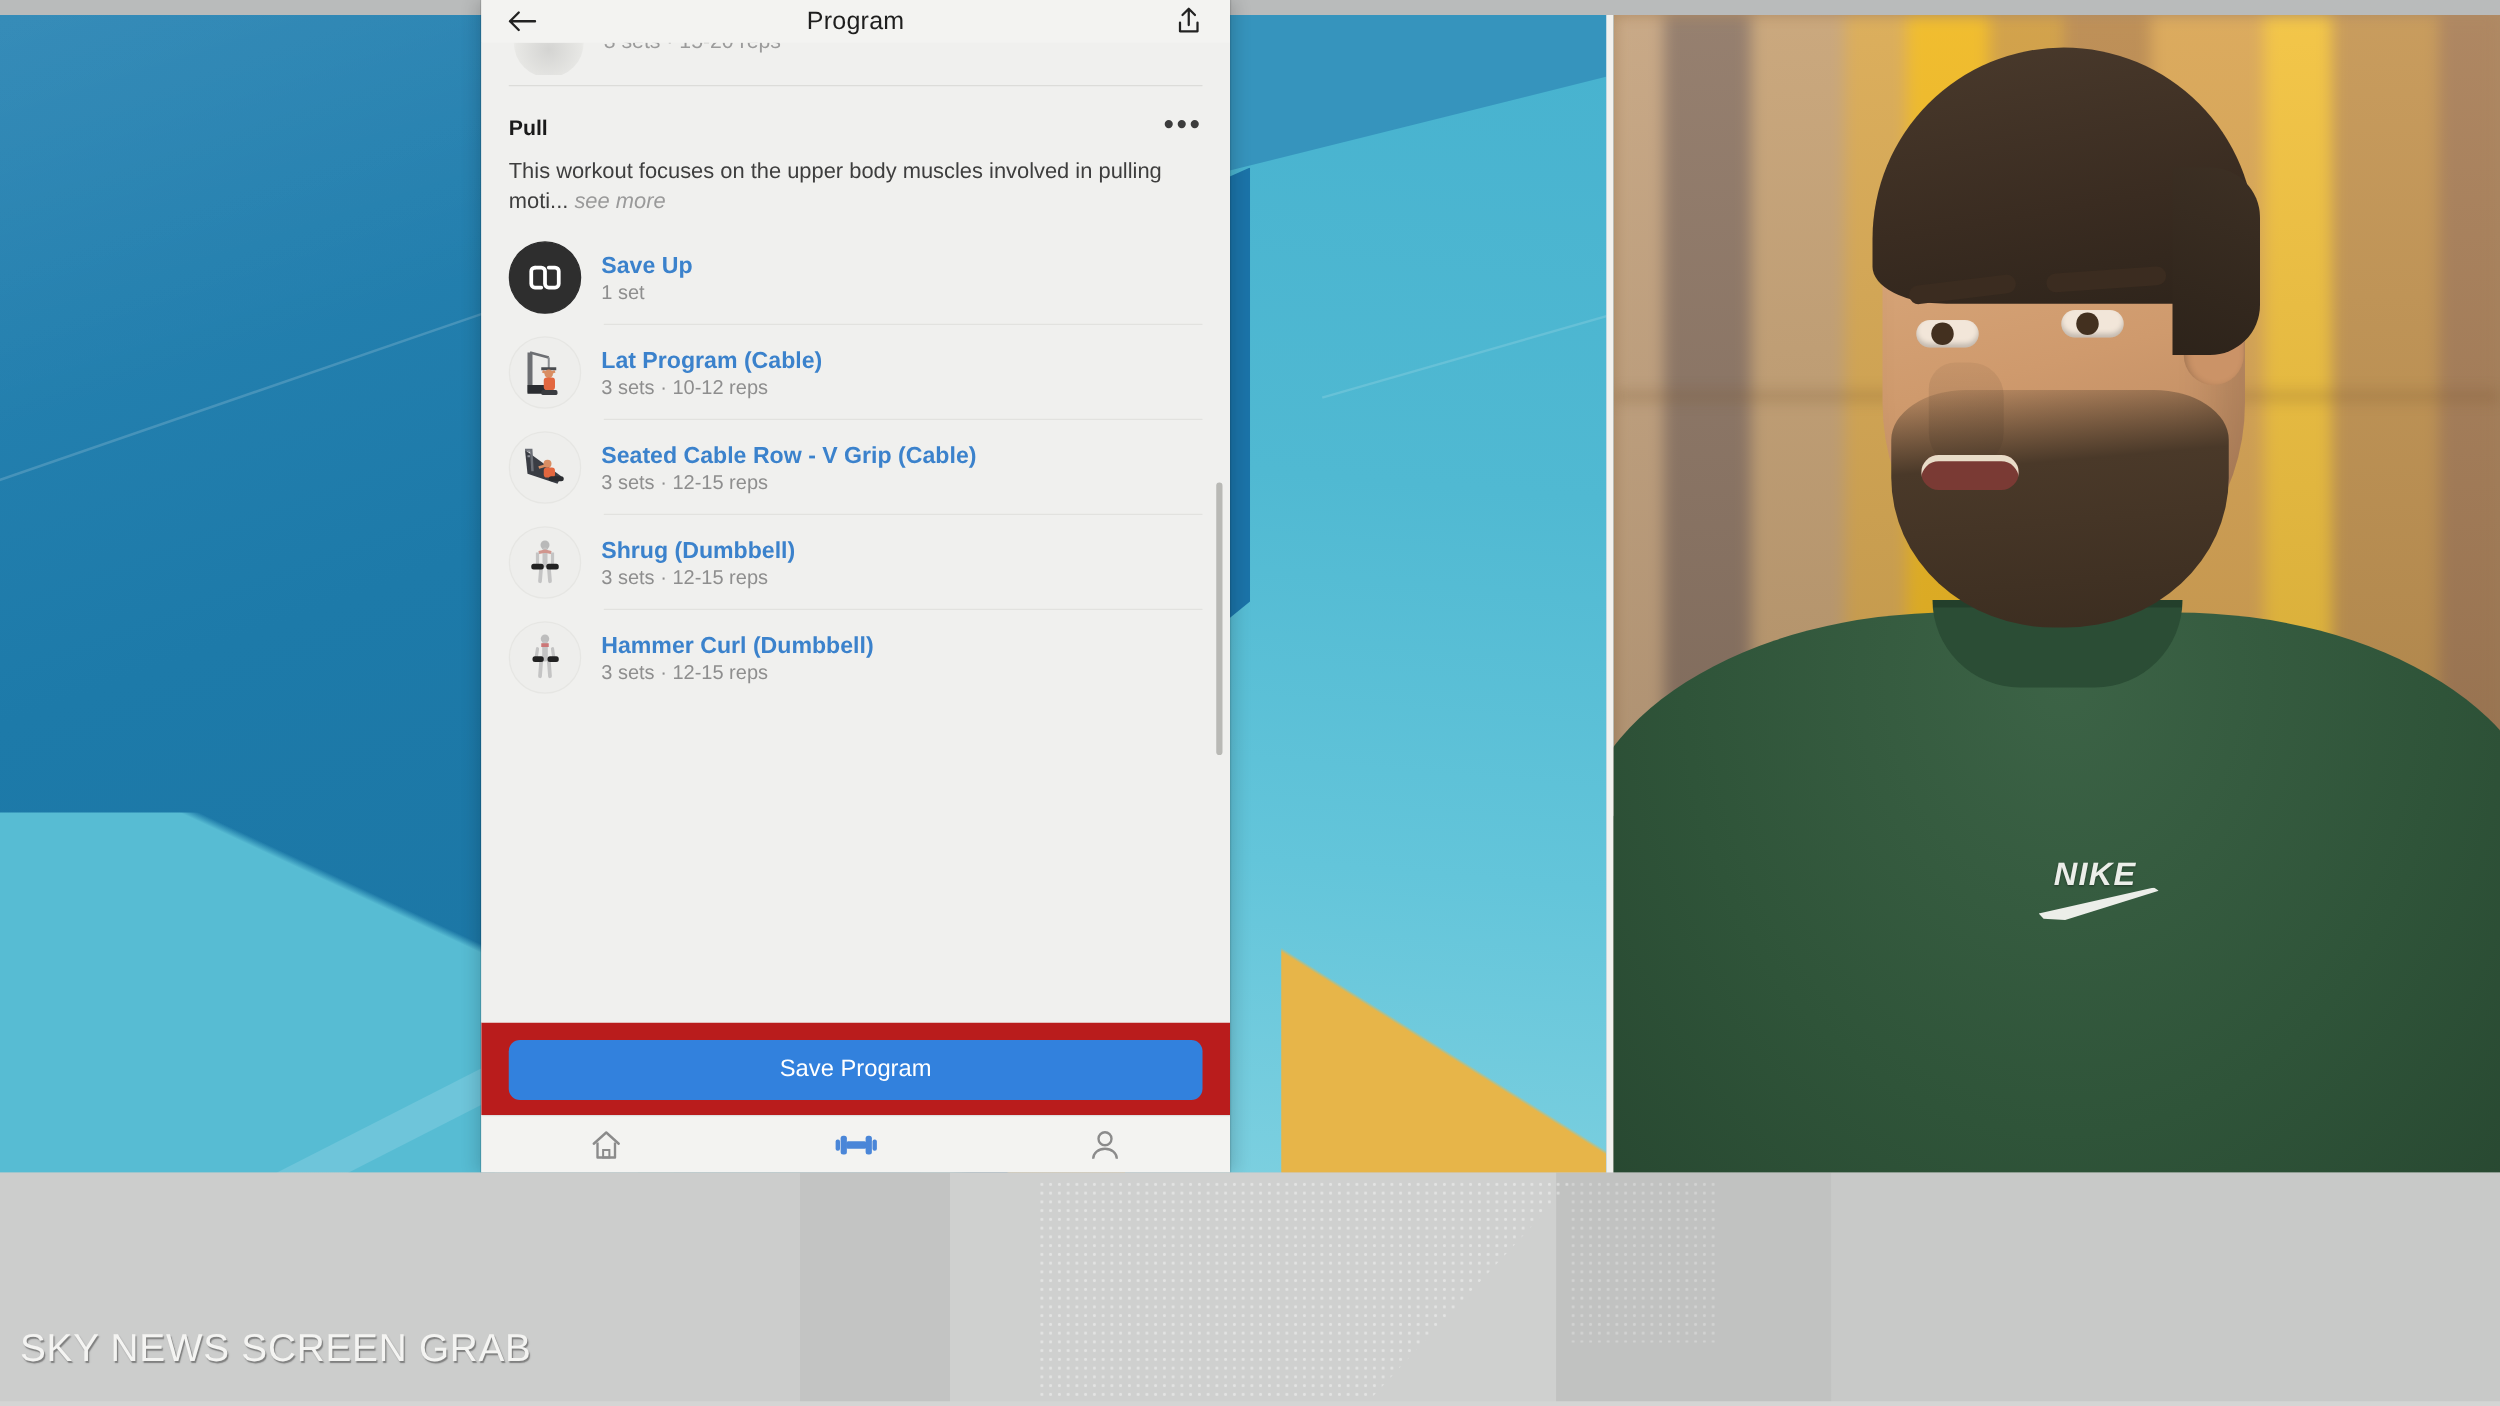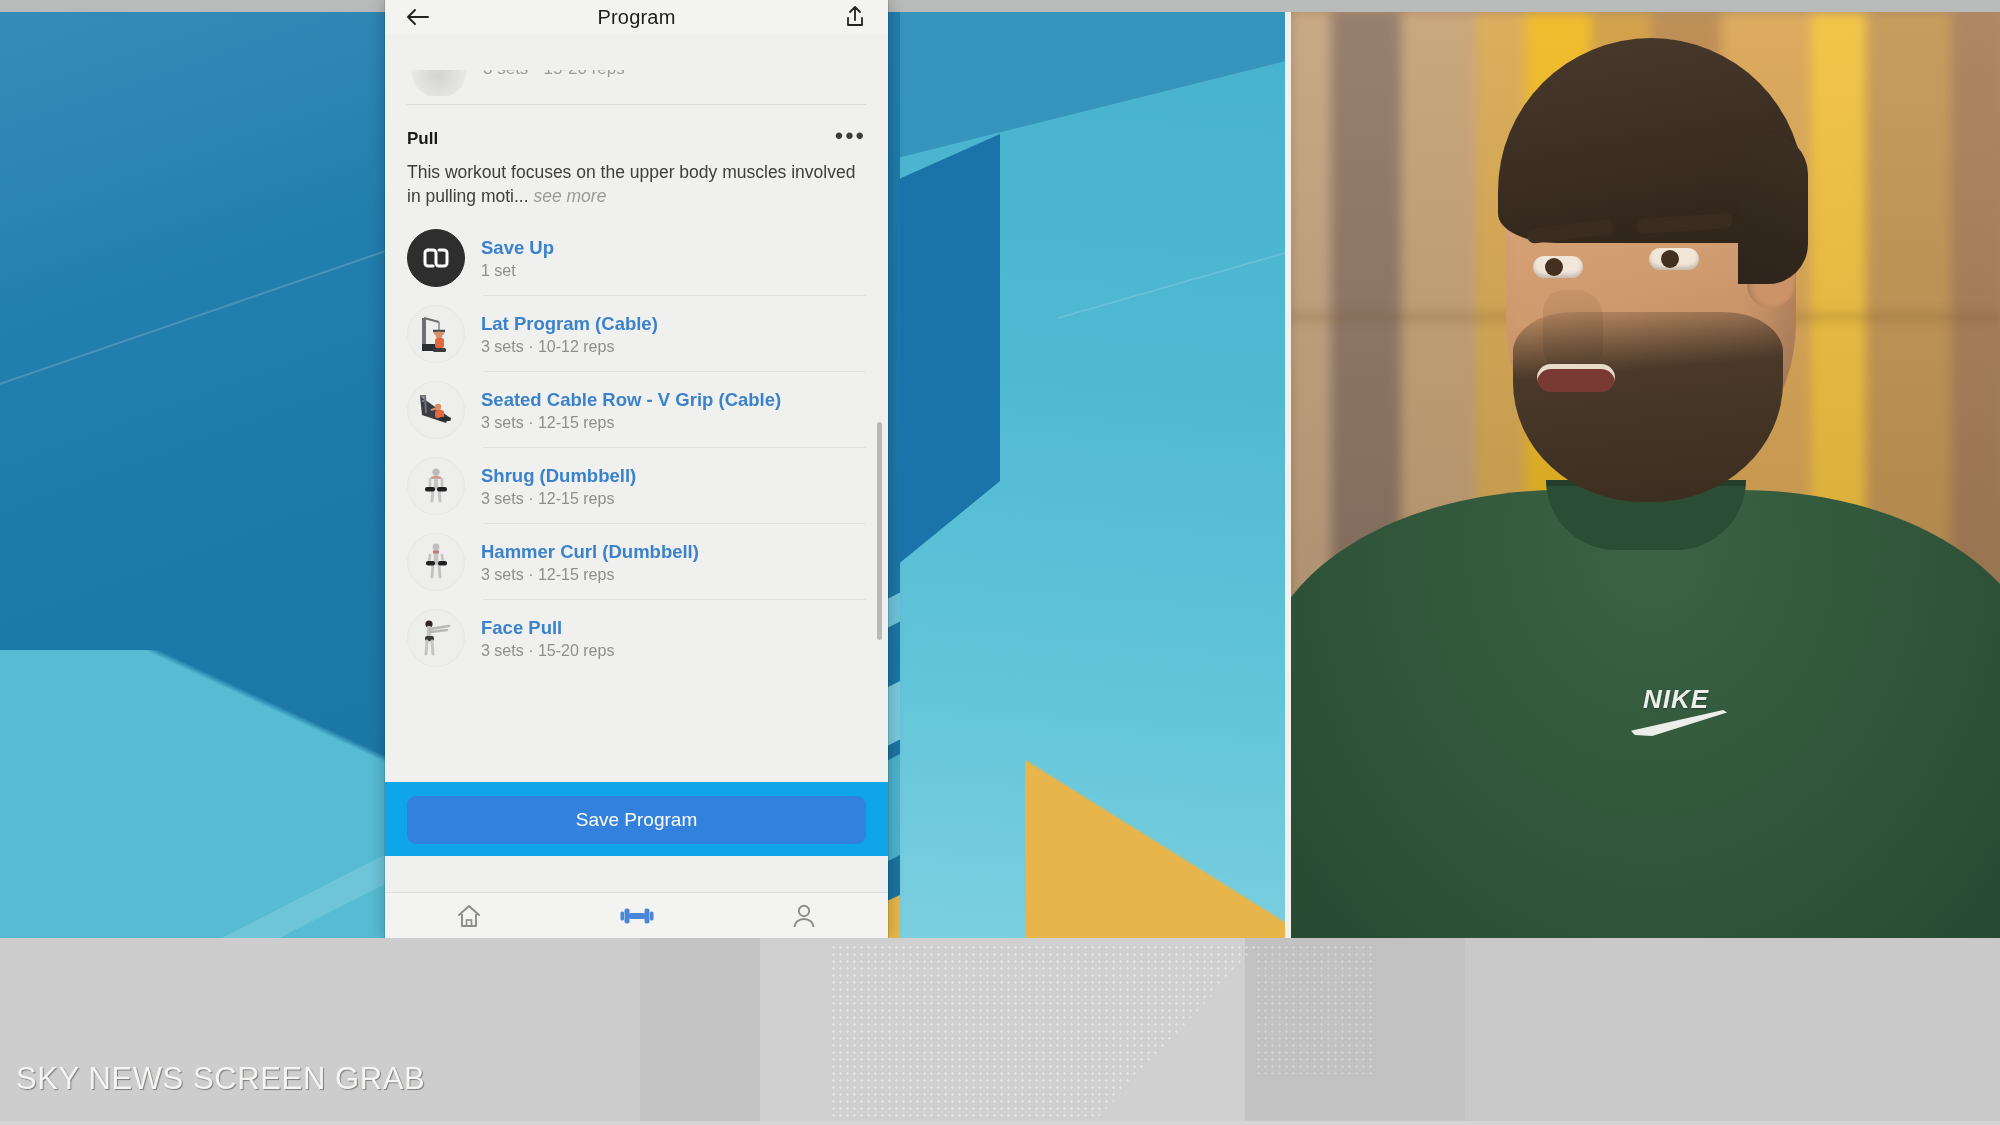--- a/index.html
+++ b/index.html
@@ -212,25 +212,25 @@
     border-radius: 60px 60px 130px 130px / 40px 40px 120px 120px;
   }
   .mouth {
     position: absolute; left: 246px; top: 352px; width: 78px; height: 28px;
     background: #7a3a34; border-radius: 16px;
     box-shadow: inset 0 5px 0 #e8dcc8;
   }
 
   
   .phone {
-    position: absolute; left: 385px; top: 0; width: 503px; height: 938px;
+    position: absolute; left: 385px; top: 0; width: 599px; height: 938px;
     background: #f0f0ee;
     box-shadow: 0 0 0 1px rgba(0,0,0,.10), -6px 0 12px rgba(0,0,0,.12), 6px 0 12px rgba(0,0,0,.12);
     overflow: hidden;
-    display: flex; flex-direction: column; gap: 36px;
+    display: flex; flex-direction: column;
   }
 
   .app-header {
     position: relative; height: 34px; flex: 0 0 34px;
     background: #f3f3f1;
     display: flex; align-items: center; padding: 0 18px;
     z-index: 3;
   }
   .app-header .title {
     position: absolute; left: 0; right: 0; text-align: center;
@@ -287,21 +287,21 @@
     width: 58px; height: 58px; flex: 0 0 58px; border-radius: 50%;
     background: #eeeeec; border: 1px solid #e6e6e3;
     display: flex; align-items: center; justify-content: center;
     overflow: hidden;
   }
   .thumb.dark { background: #2e2e2e; border-color: #2e2e2e; }
   .ex-txt { display: flex; flex-direction: column; gap: 3px; min-width: 0; }
   .ex-name { font-size: 18.5px; font-weight: bold; color: #3b82cc; white-space: nowrap; }
   .ex-meta { font-size: 16px; color: #8e8e8e; }
 
-  .save-wrap { padding: 14px 22px 12px 22px; background: #0ea5e9; }
+  .save-wrap { padding: 14px 22px 12px 22px; background: #b91c1c; }
   .save-btn {
     width: 100%; height: 48px; border-radius: 9px; border: none;
     background: #3281dd; color: #fff; font-size: 19px;
     font-family: "Liberation Sans", sans-serif;
     display: flex; align-items: center; justify-content: center;
     cursor: pointer;
   }
 
   .tabbar {
     flex: 0 0 46px; height: 46px; background: #f3f3f1;
@@ -531,37 +531,20 @@
               <rect x="25" y="22" width="9" height="4.5" rx="2" fill="#222"></rect>
             </svg>
           </div>
           <div class="ex-txt">
             <div class="ex-name">Hammer Curl (Dumbbell)</div>
             <div class="ex-meta">3 sets · 12-15 reps</div>
           </div>
           <div class="sep"></div>
         </div>
 
-        <div class="ex-row">
-          <div class="thumb">
-            <svg width="46" height="46" viewBox="0 0 46 46">
-              <circle cx="16" cy="9" r="3.6" fill="#2e2622"></circle>
-              <path d="M16 13 L16 25" stroke="#c4c4c4" stroke-width="4.5" stroke-linecap="round"></path>
-              <path d="M17 14 L36 11" stroke="#b8b8b8" stroke-width="2.6" fill="none" stroke-linecap="round"></path>
-              <path d="M17 17 L34 15" stroke="#b8b8b8" stroke-width="2.4" fill="none" stroke-linecap="round"></path>
-              <rect x="12" y="21" width="9" height="5" rx="2" fill="#3a3a3a"></rect>
-              <path d="M14 26 L13 39 M19 26 L20 39" stroke="#c4c4c4" stroke-width="3" stroke-linecap="round" fill="none"></path>
-            </svg>
-          </div>
-          <div class="ex-txt">
-            <div class="ex-name">Face Pull</div>
-            <div class="ex-meta">3 sets · 15-20 reps</div>
-          </div>
-          <div class="sep"></div>
-        </div>
 
       </div>
 
       <div class="vscroll"></div>
     </div>
 
     <div class="save-wrap">
       <button class="save-btn">Save Program</button>
     </div>
 

